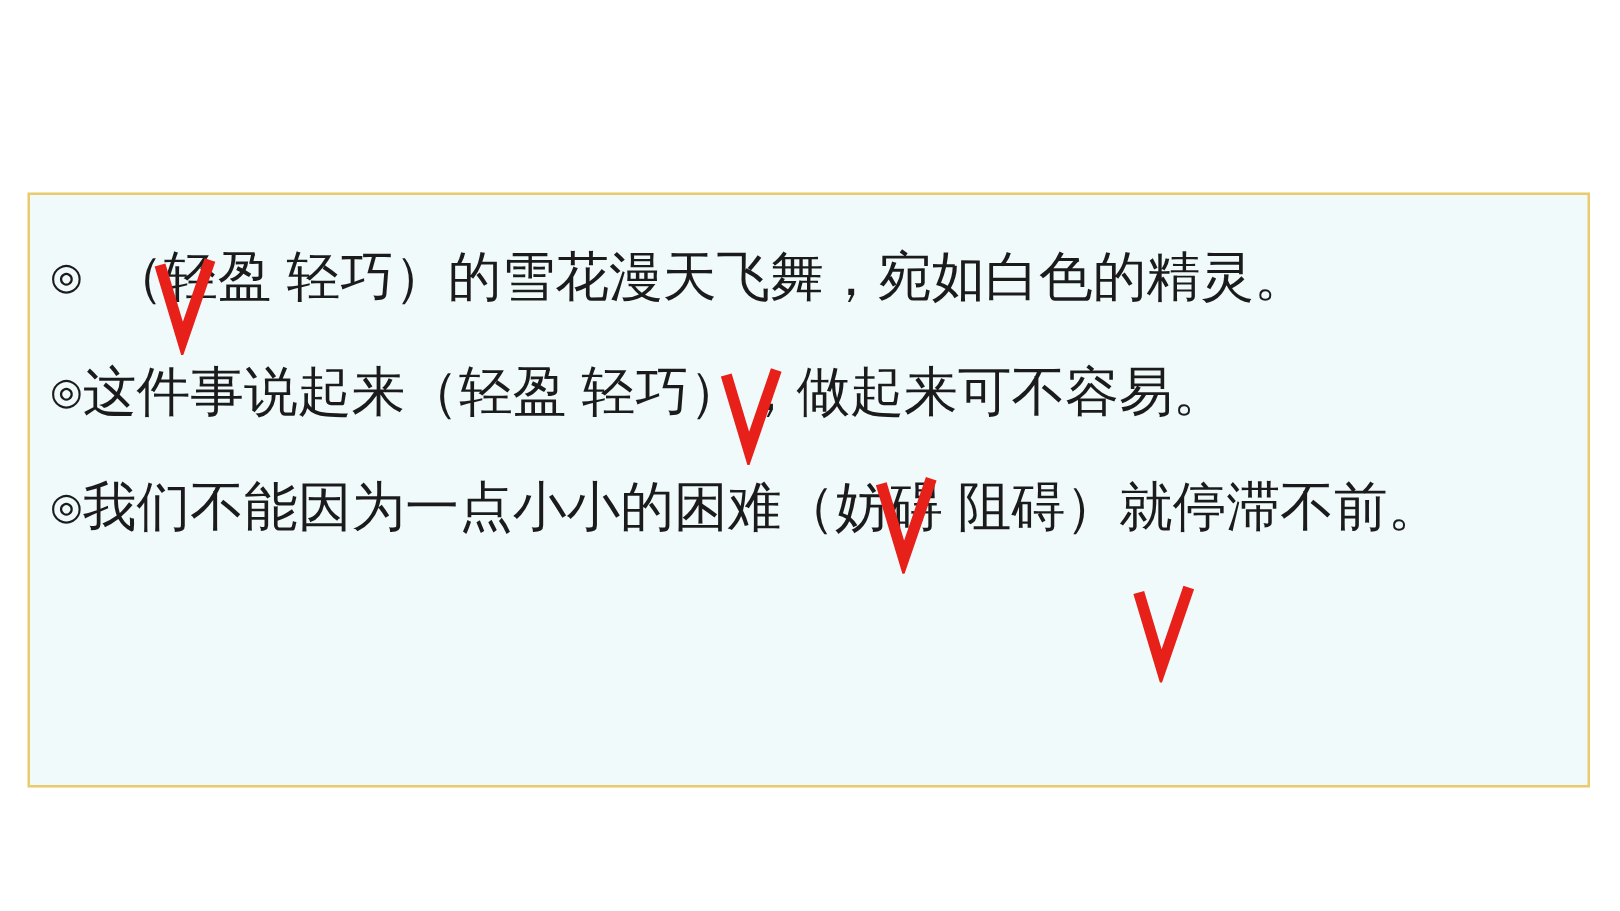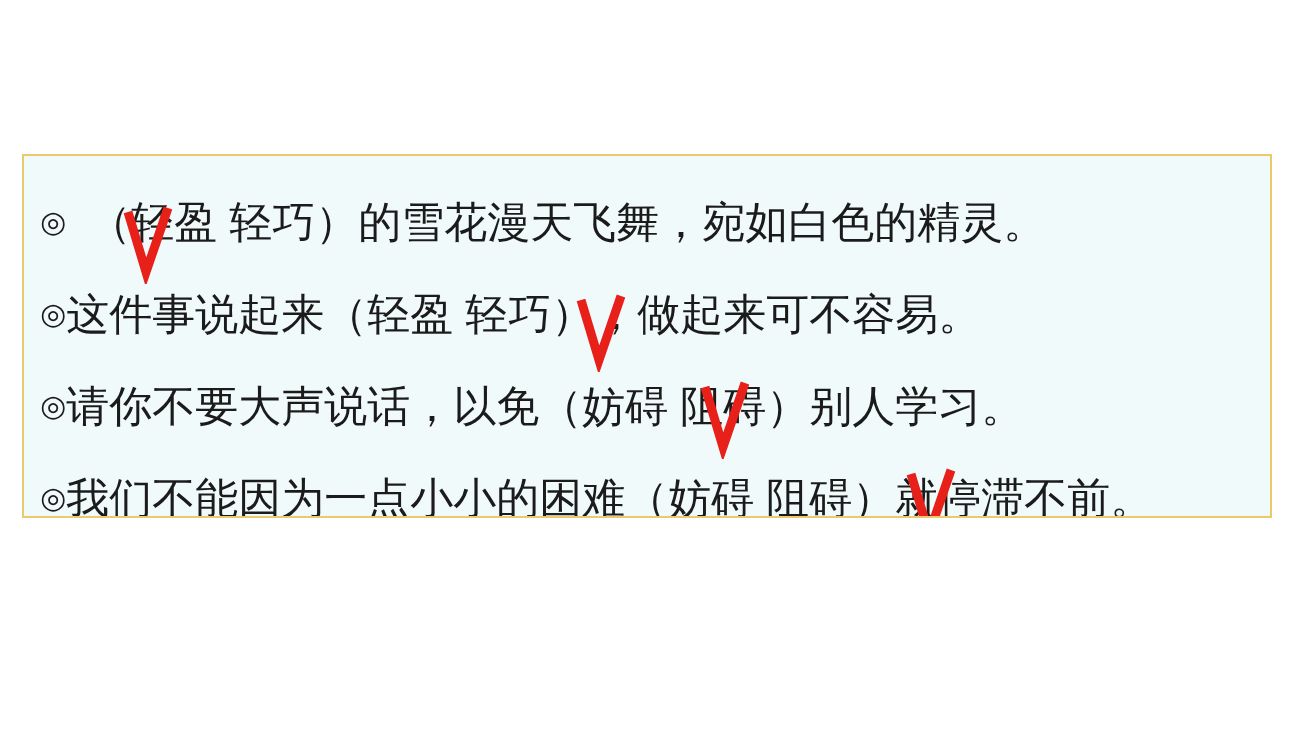--- a/index.html
+++ b/index.html
@@ -22,21 +22,21 @@
     inset: 0;
     background: #ffffff;
   }
 
   
   .panel {
     position: absolute;
     left: 22px;
     top: 154px;
     width: 1250px;
-    height: 364px;
+    height: 476px;
     background: #f1fafb;
     border: 2px solid #e9ca6d;
     box-sizing: border-box;
     overflow: hidden;
   }
 
   .panel-inner {
     position: absolute;
     left: 0;
     top: 20px;
@@ -94,23 +94,20 @@
     <div class="panel-inner">
 
       <div class="qline">
         <span class="bullet">◎</span><span class="lead-space"></span><span class="sentence">（轻盈 轻巧）的雪花漫天飞舞，宛如白色的精灵。</span>
       </div>
 
       <div class="qline">
         <span class="bullet">◎</span><span class="sentence">这件事说起来（轻盈 轻巧），做起来可不容易。</span>
       </div>
 
-      <div class="qline">
-        <span class="bullet">◎</span><span class="sentence">请你不要大声说话，以免（妨碍 阻碍）别人学习。</span>
-      </div>
 
       <div class="qline">
         <span class="bullet">◎</span><span class="sentence">我们不能因为一点小小的困难（妨碍 阻碍）就停滞不前。</span>
       </div>
 
     </div>
 
     <div class="checkmark" style="left:98px; top:50px;">
       <svg width="52" height="78" viewBox="0 0 52 78" aria-hidden="true">
         <path d="M6 6 L24 66 L46 2" fill="none" stroke="#e8201a" stroke-width="9" stroke-linecap="butt" stroke-linejoin="miter"></path>

